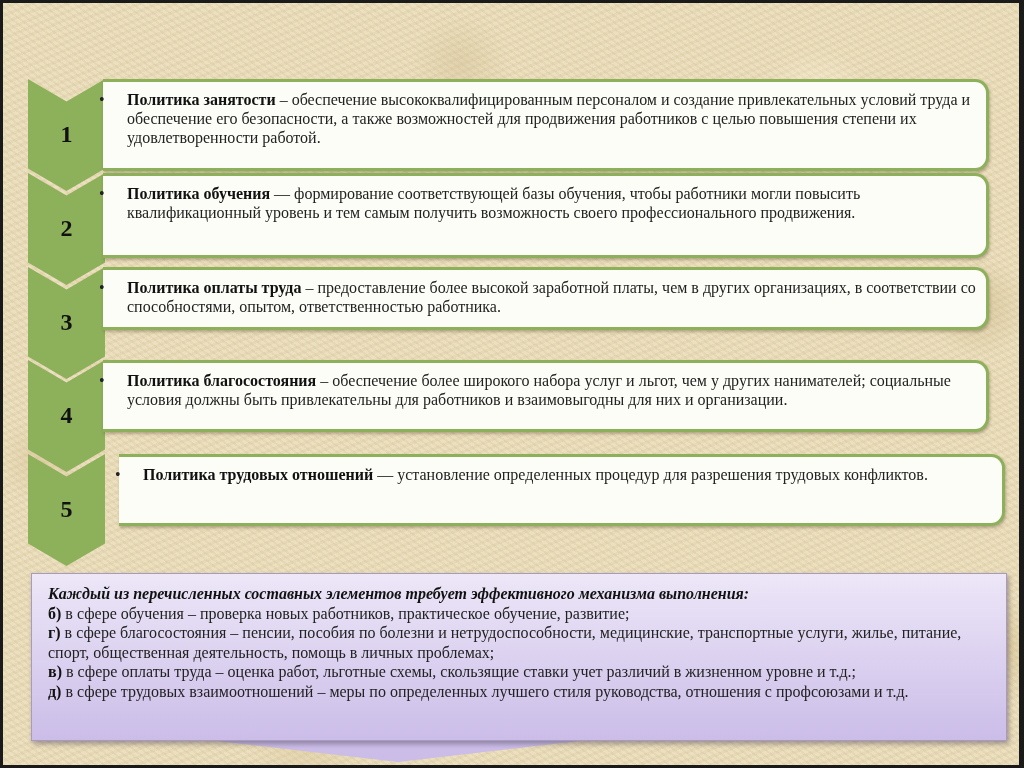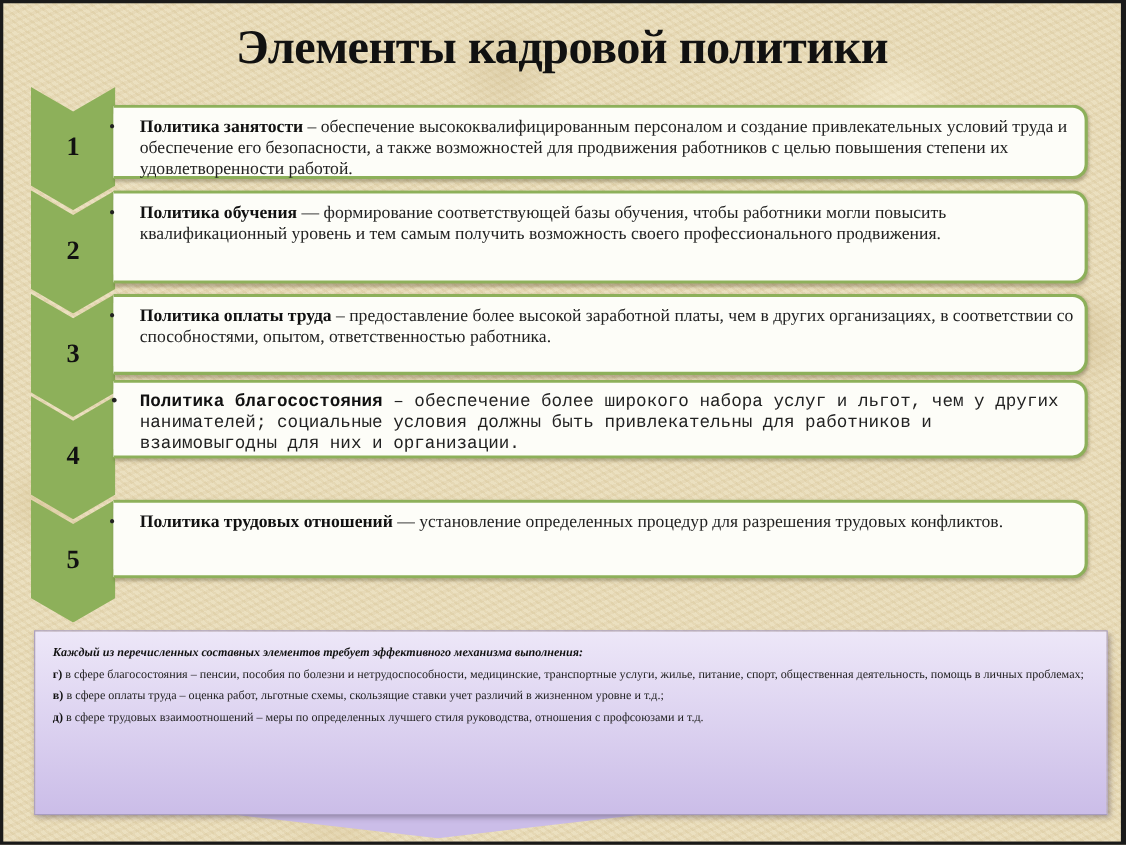--- a/index.html
+++ b/index.html
@@ -50,69 +50,69 @@
   .box .bullet { display: inline-block; width: 14px; }
   .box .text { display: block; padding-left: 14px; text-indent: -14px; }
   .box b { color: #111; }
   .callout {
     position: absolute; left: 28px; top: 570px; width: 976px; height: 168px;
     box-sizing: border-box;
     background: linear-gradient(#ede7f8, #cbbde8);
     border: 1px solid #a79cc0;
     box-shadow: 2px 3px 5px rgba(70,60,80,0.45);
     padding: 10px 14px 0 16px;
-    font-size: 11px; line-height: 19.5px; color: #222;
+    font-size: 16px; line-height: 19.5px; color: #222;
   }
   .notch {
     position: absolute; left: 205px; top: 737px; width: 380px; height: 22px;
     background: #cbbde8;
     clip-path: polygon(0 0, 100% 0, 50% 100%);
     filter: drop-shadow(1px 2px 2px rgba(70,60,80,0.4));
   }
   .callout .head { font-weight: bold; font-style: italic; color: #111; }
   .callout .line b { color: #111; }
 </style>
 </head>
 <body>
 
 <div class="slide">
 
-  <div class="title">Элементы кадровой политики</div>
 
   <div class="chevron" style="top:76px;"></div>
   <div class="chev-num" style="top:118px;">1</div>
-  <div class="box" style="top:92px; height:68px;">
+  <div class="box" style="top:76px; height:92px;">
     <span class="text"><span class="bullet">•</span><b>Политика занятости</b><span> – обеспечение высококвалифицированным персоналом и создание привлекательных условий труда и обеспечение его безопасности, а также возможностей для продвижения работников с целью повышения степени их удовлетворенности работой.</span></span>
   </div>
 
   <div class="chevron" style="top:170px;"></div>
   <div class="chev-num" style="top:212px;">2</div>
   <div class="box" style="top:170px; height:85px;">
     <span class="text"><span class="bullet">•</span><b>Политика обучения</b><span> — формирование соответствующей базы обучения, чтобы работники могли повысить квалификационный уровень и тем самым получить возможность своего профессионального продвижения.</span></span>
   </div>
 
   <div class="chevron" style="top:264px;"></div>
   <div class="chev-num" style="top:306px;">3</div>
-  <div class="box" style="top:264px; height:74px;">
+  <div class="box" style="top:264px; height:63px;">
     <span class="text"><span class="bullet">•</span><b>Политика оплаты труда</b><span> – предоставление более высокой заработной платы, чем в других организациях, в соответствии со способностями, опытом, ответственностью работника.</span></span>
   </div>
 
   <div class="chevron" style="top:357px;"></div>
   <div class="chev-num" style="top:399px;">4</div>
-  <div class="box" style="top:342px; height:72px;font-family:Liberation Mono, monospace;">
+  <div class="box" style="top:357px; height:72px;">
     <span class="text"><span class="bullet">•</span><b>Политика благосостояния</b><span> – обеспечение более широкого набора услуг и льгот, чем у других нанимателей; социальные условия должны быть привлекательны для работников и взаимовыгодны для них и организации.</span></span>
   </div>
 
   <div class="chevron" style="top:451px;"></div>
   <div class="chev-num" style="top:493px;">5</div>
-  <div class="box" style="top:451px; height:72px;">
+  <div class="box" style="top:451px; height:72px;margin-left:16px;">
     <span class="text"><span class="bullet">•</span><b>Политика трудовых отношений</b><span> — установление определенных процедур для разрешения трудовых конфликтов.</span></span>
   </div>
 
   <div class="notch"></div>
   <div class="callout">
     <div class="head">Каждый из перечисленных составных элементов требует эффективного механизма выполнения:</div>
+    <div class="line"><b>б)</b><span> в сфере обучения – проверка новых работников, практическое обучение, развитие;</span></div>
     <div class="line"><b>г)</b><span> в сфере благосостояния – пенсии, пособия по болезни и нетрудоспособности, медицинские, транспортные услуги, жилье, питание, спорт, общественная деятельность, помощь в личных проблемах;</span></div>
     <div class="line"><b>в)</b><span> в сфере оплаты труда – оценка работ, льготные схемы, скользящие ставки учет различий в жизненном уровне и т.д.;</span></div>
     <div class="line"><b>д)</b><span> в сфере трудовых взаимоотношений – меры по определенных лучшего стиля руководства, отношения с профсоюзами и т.д.</span></div>
   </div>
 
 </div>
 
 </body></html>

